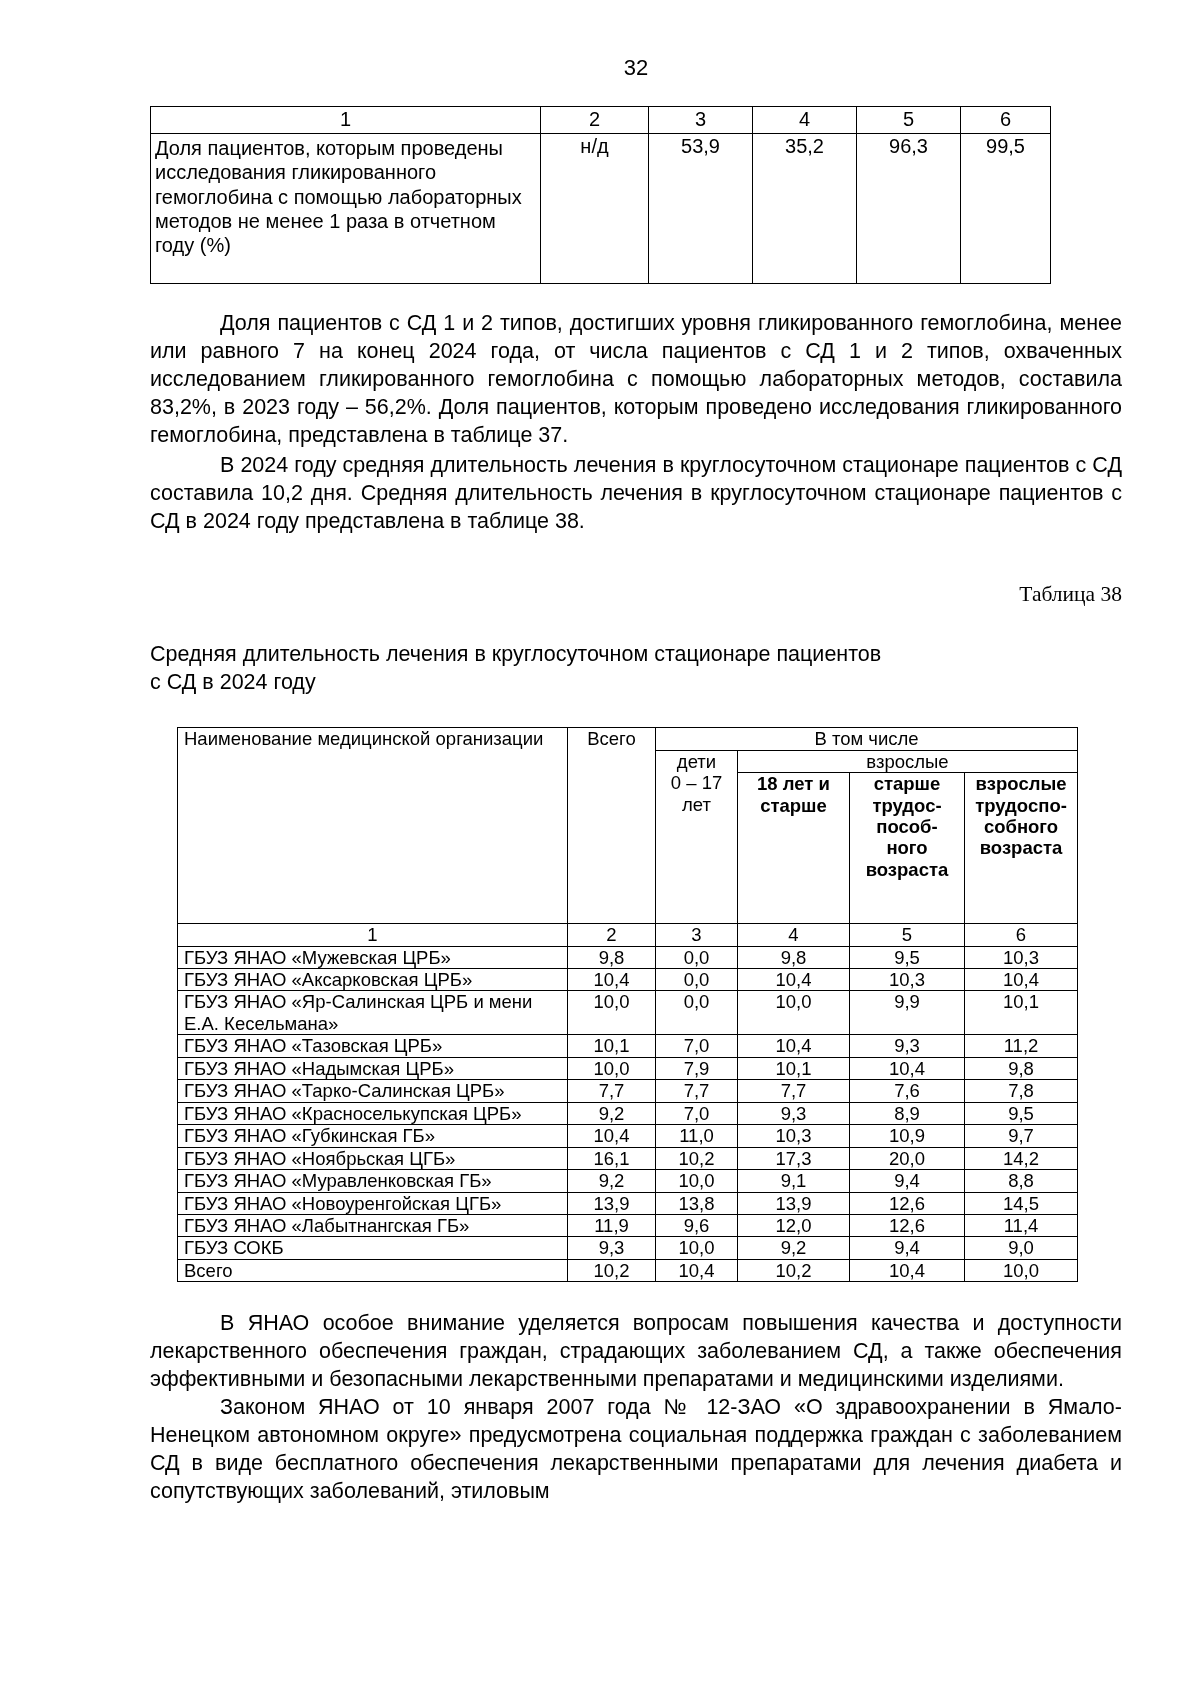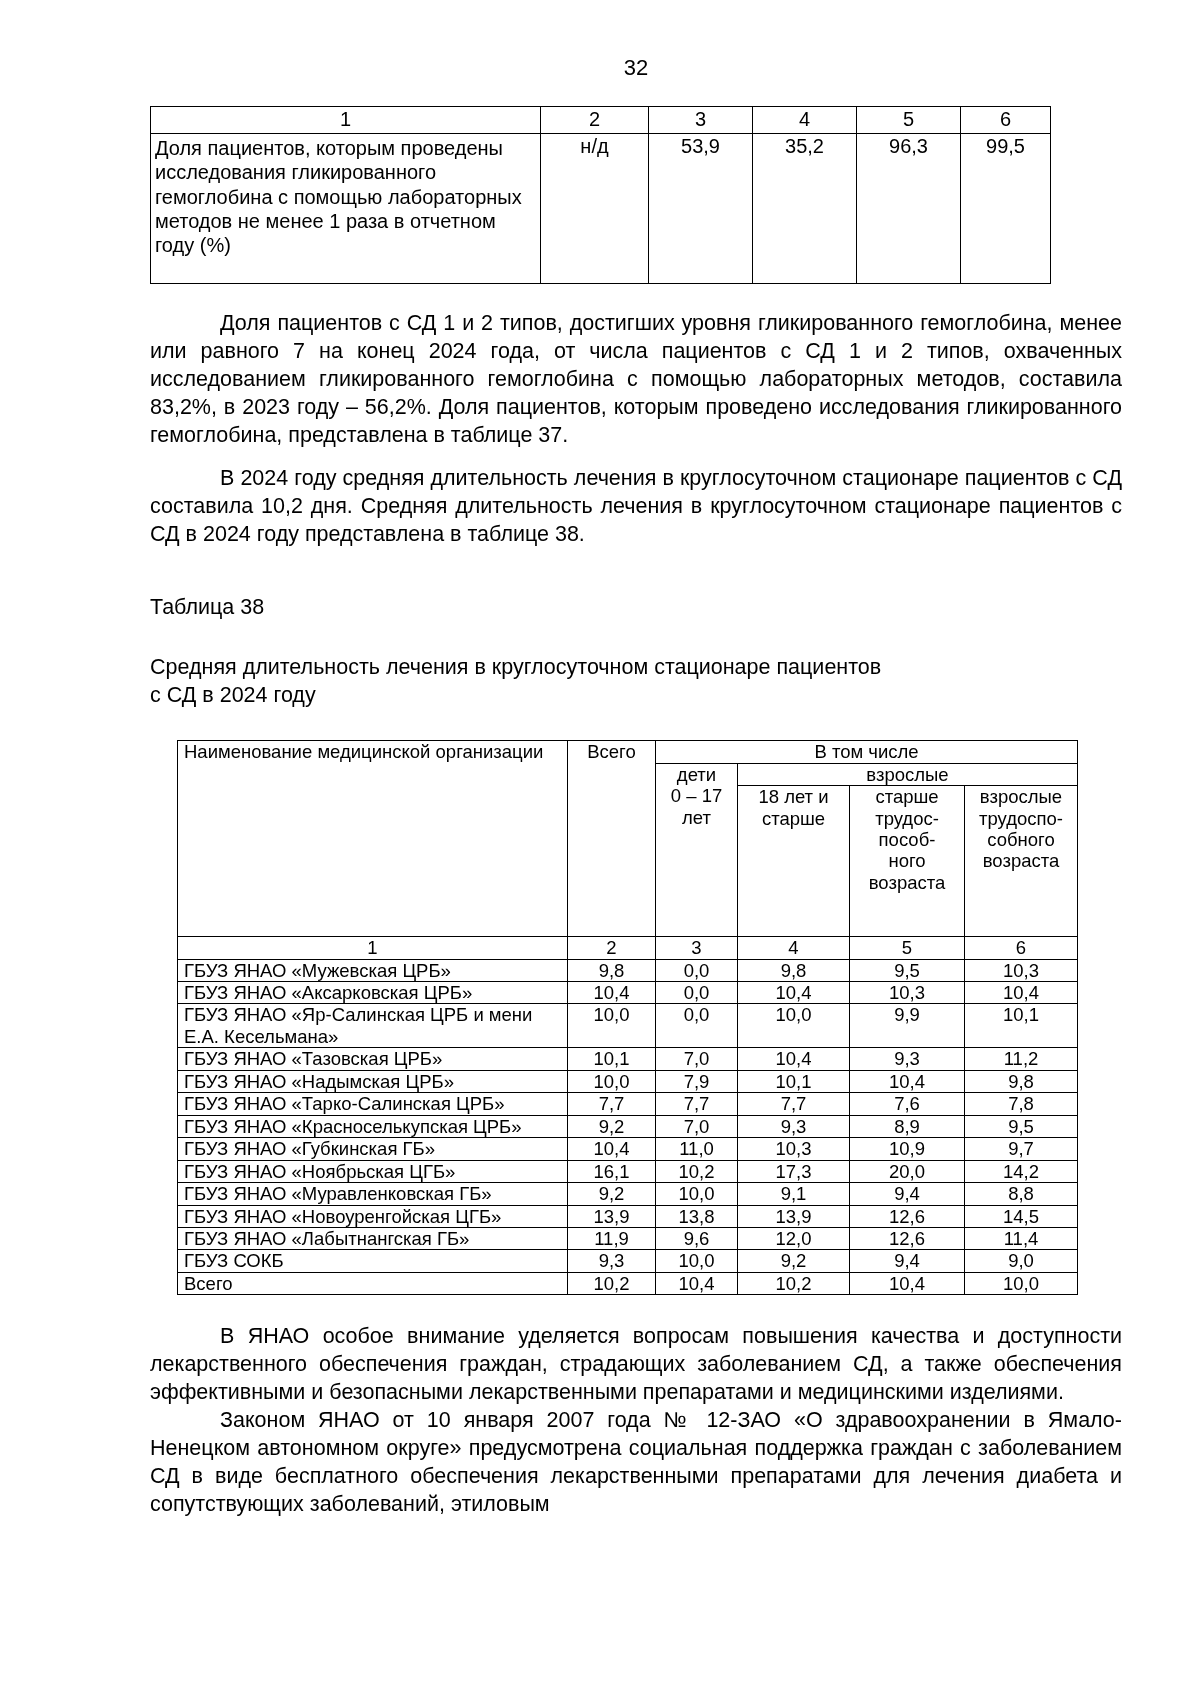--- a/index.html
+++ b/index.html
@@ -54,25 +54,27 @@
   
   p.body {
     font-size: 21.5px;
     line-height: 1.30;
     margin: 0;
     text-align: justify;
     text-indent: 70px;
     hyphens: none;
   }
   .para-block { margin-top: 26px; }
-  .para-block p.body + p.body { margin-top: 16px; }
+  .para-block p.body + p.body { margin-top: 3px; }
 
   .table-label {
     font-size: 21.5px;
+    text-align: right;
     margin: 46px 0 0 0;
+    font-family: Liberation Serif, serif;
   }
   .table-title {
     font-size: 21.5px;
     line-height: 1.30;
     margin: 34px 0 0 0;
   }
 
   
   .t38-wrap { margin-top: 30px; }
   table.t38 {
@@ -88,21 +90,21 @@
     line-height: 1.16;
     font-weight: normal;
     vertical-align: top;
   }
   table.t38 td.name {
     text-align: left;
     padding-left: 6px;
   }
   table.t38 td.val { text-align: center; }
   table.t38 td.hdr { text-align: center; vertical-align: top; }
-  table.t38 .tall { height: 150px; }
+  table.t38 .tall { height: 150px; font-weight: bold; }
 
   .bottom-block { margin-top: 28px; }
 </style>
 </head>
 <body>
 
 <div class="page">
 
   <div class="page-number">32</div>
 

